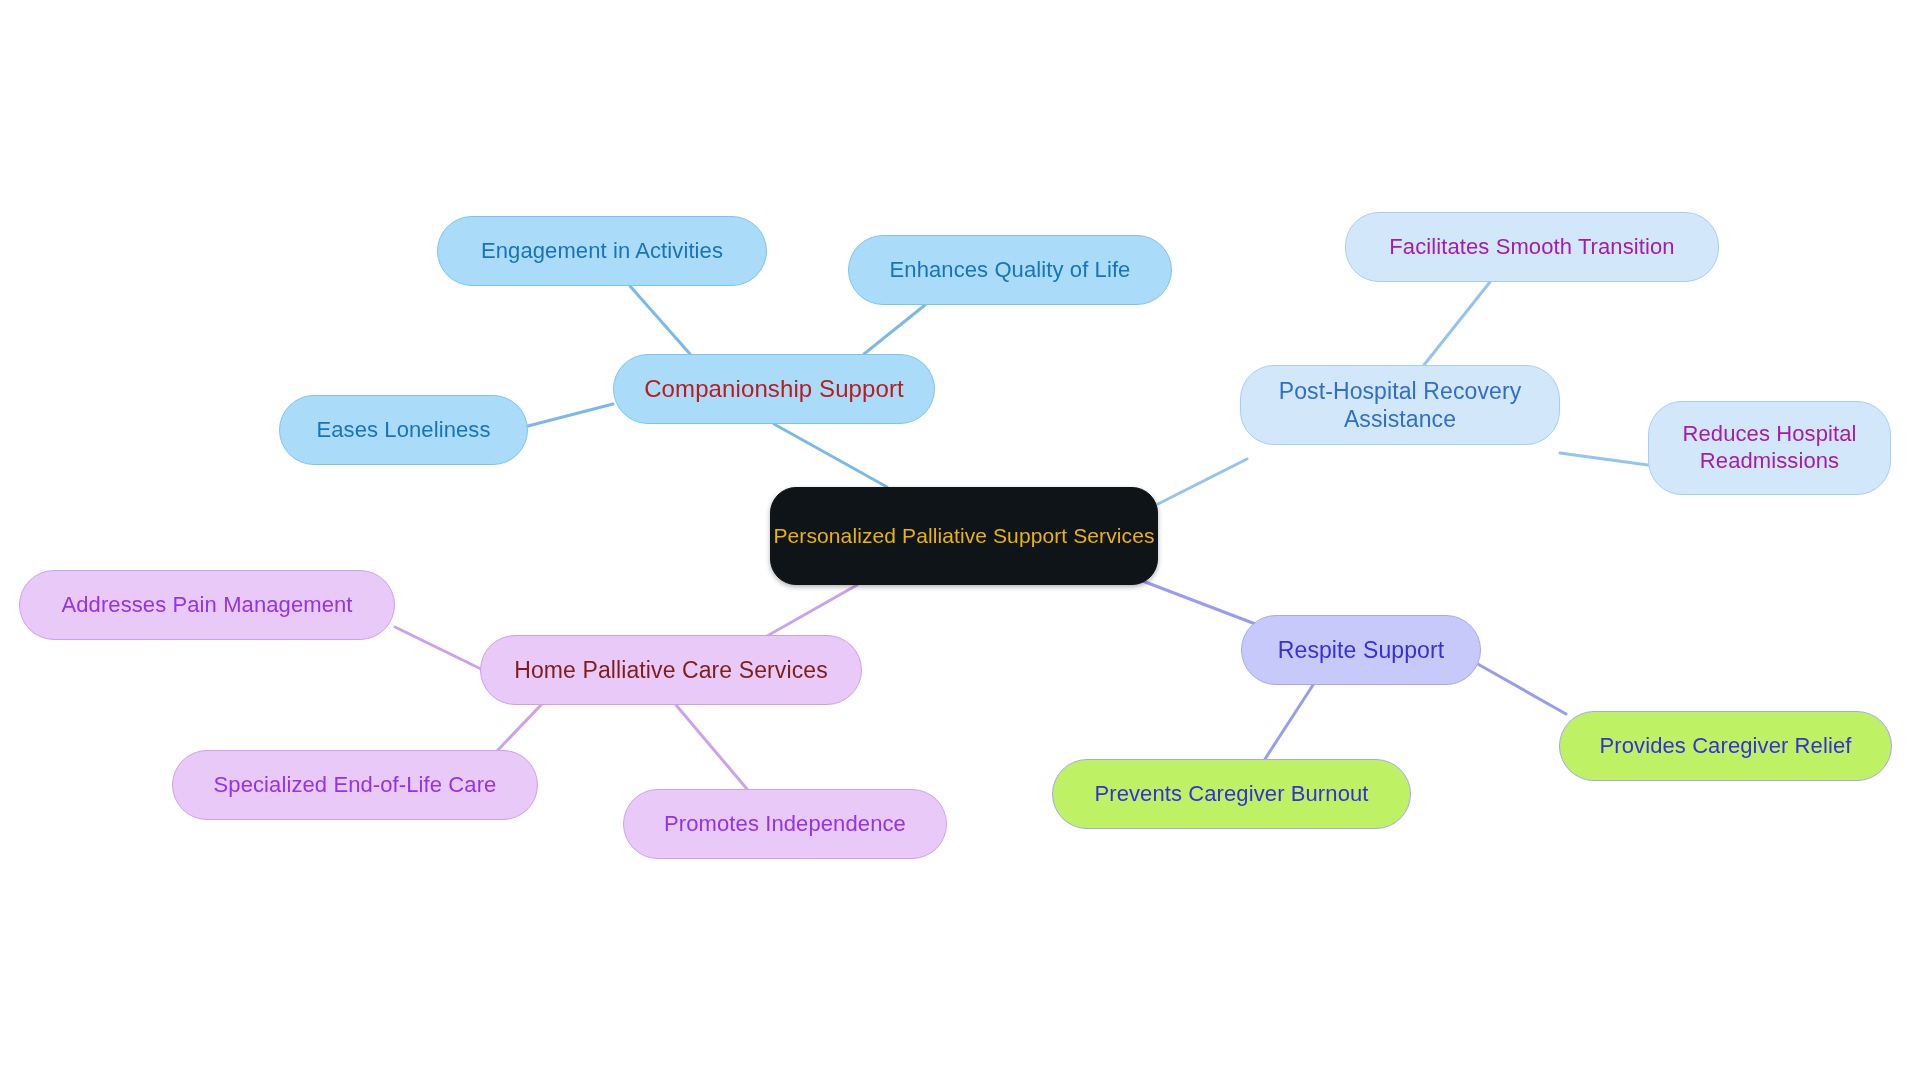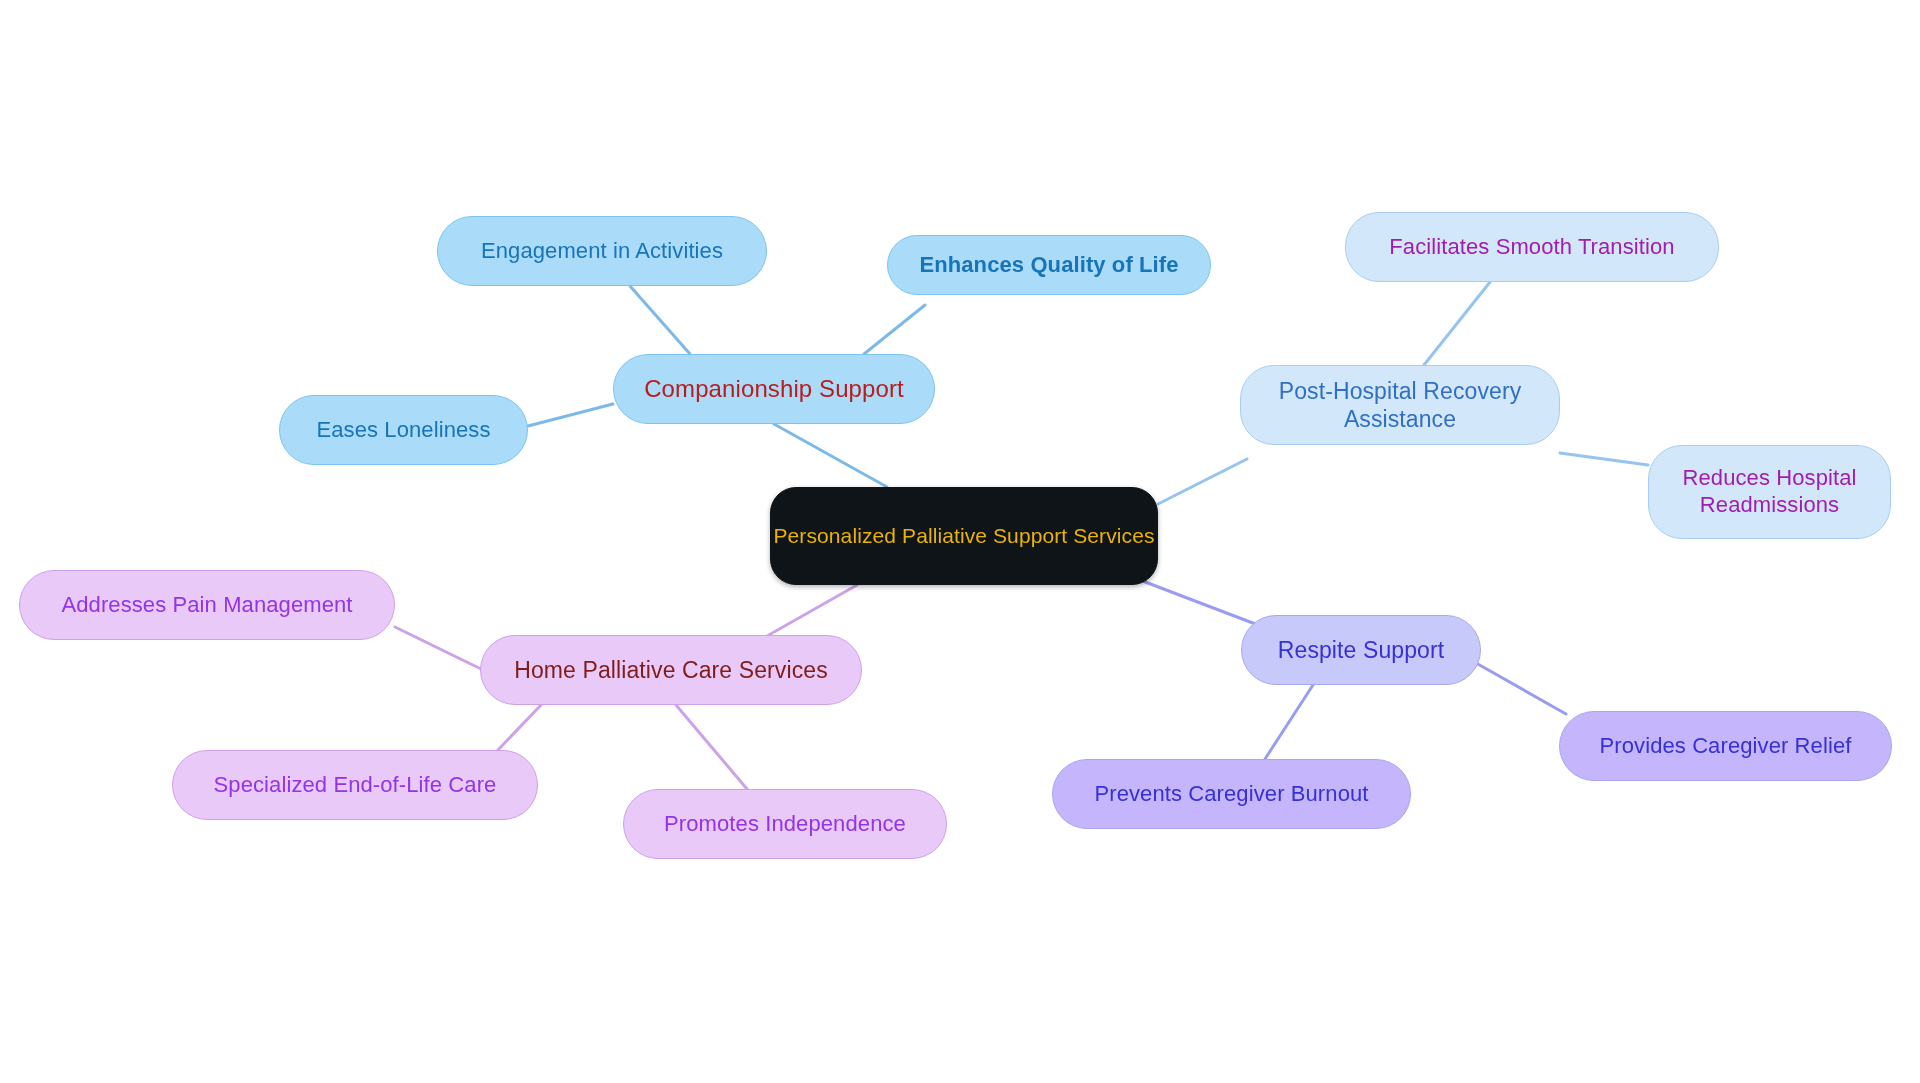--- a/index.html
+++ b/index.html
@@ -90,21 +90,21 @@
     font-size: 22px;
   }
   .node-branch-purple {
     background: #c7c9fb;
     border-color: #a5a8f0;
     color: #3730d6;
     border-radius: 36px;
     font-size: 23px;
   }
   .node-leaf-purple {
-    background: #c4b5fd;
+    background: #bef264;
     border-color: #a5a8f0;
     color: #3730d6;
     border-radius: 36px;
     font-size: 22px;
   }
 </style>
 </head>
 <body>
 
 <div id="canvas">
@@ -121,25 +121,25 @@
       <line x1="541" y1="705" x2="498" y2="750" stroke="#cba3e8" stroke-width="3" stroke-linecap="round"></line>
       <line x1="676" y1="705" x2="747" y2="789" stroke="#cba3e8" stroke-width="3" stroke-linecap="round"></line>
       <line x1="1140" y1="580" x2="1258" y2="625" stroke="#9a9cf0" stroke-width="3" stroke-linecap="round"></line>
       <line x1="1476" y1="663" x2="1566" y2="714" stroke="#9a9cf0" stroke-width="3" stroke-linecap="round"></line>
       <line x1="1313" y1="685" x2="1265" y2="759" stroke="#9a9cf0" stroke-width="3" stroke-linecap="round"></line>
     </svg>
   <div id="nodes">
       <div class="node node-root" style="left: 770px; top: 487px; width: 388px; height: 98px;">Personalized Palliative Support Services</div>
       <div class="node node-branch-blue" style="left: 613px; top: 354px; width: 322px; height: 70px;">Companionship Support</div>
       <div class="node node-leaf-blue" style="left: 437px; top: 216px; width: 330px; height: 70px;">Engagement in Activities</div>
-      <div class="node node-leaf-blue" style="left: 887px; top: 235px; width: 324px; height: 60px; font-weight: bold;">Enhances Quality of Life</div>
+      <div class="node node-leaf-blue" style="left: 848px; top: 235px; width: 324px; height: 70px;">Enhances Quality of Life</div>
       <div class="node node-leaf-blue" style="left: 279px; top: 395px; width: 249px; height: 70px;">Eases Loneliness</div>
       <div class="node node-branch-lightblue" style="left: 1240px; top: 365px; width: 320px; height: 80px;">Post-Hospital Recovery Assistance</div>
       <div class="node node-leaf-lightblue" style="left: 1345px; top: 212px; width: 374px; height: 70px;">Facilitates Smooth Transition</div>
-      <div class="node node-leaf-lightblue" style="left: 1648px; top: 445px; width: 243px; height: 94px;">Reduces Hospital Readmissions</div>
+      <div class="node node-leaf-lightblue" style="left: 1648px; top: 401px; width: 243px; height: 94px;">Reduces Hospital Readmissions</div>
       <div class="node node-branch-pink" style="left: 480px; top: 635px; width: 382px; height: 70px;">Home Palliative Care Services</div>
       <div class="node node-leaf-pink" style="left: 19px; top: 570px; width: 376px; height: 70px;">Addresses Pain Management</div>
       <div class="node node-leaf-pink" style="left: 172px; top: 750px; width: 366px; height: 70px;">Specialized End-of-Life Care</div>
       <div class="node node-leaf-pink" style="left: 623px; top: 789px; width: 324px; height: 70px;">Promotes Independence</div>
       <div class="node node-branch-purple" style="left: 1241px; top: 615px; width: 240px; height: 70px;">Respite Support</div>
       <div class="node node-leaf-purple" style="left: 1559px; top: 711px; width: 333px; height: 70px;">Provides Caregiver Relief</div>
       <div class="node node-leaf-purple" style="left: 1052px; top: 759px; width: 359px; height: 70px;">Prevents Caregiver Burnout</div>
     </div>
 </div>
 

